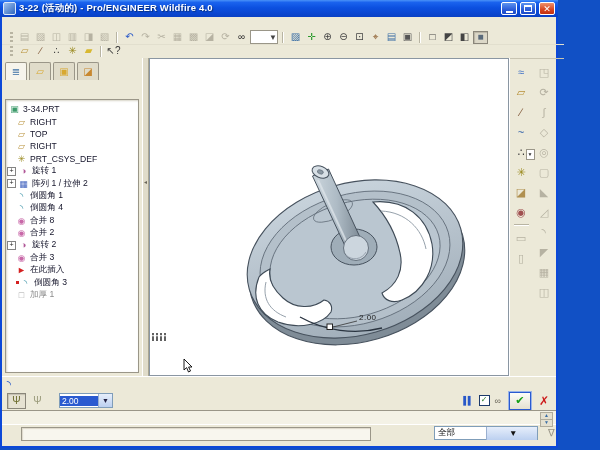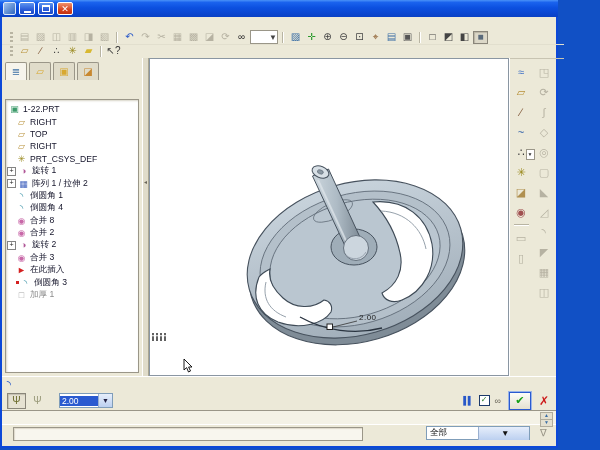--- a/index.html
+++ b/index.html
@@ -100,35 +100,36 @@
   .okbtn{width:20px;height:16px;display:flex;align-items:center;justify-content:center;font-size:11px;
     color:#18a018;background:linear-gradient(180deg,#fdfdf8,#e4e0d0);border:1px solid #2a5ad0;
     box-shadow:0 0 0 1px #9ab4e8;margin:0 3px;}
   .cancelbtn{font-size:12px;color:#cc1818;font-weight:bold;padding:0 3px;}
   
   #msglog{position:absolute;left:0;top:410px;width:554px;height:15px;background:#f4f2e6;
     border-top:1px solid #9a9688;border-bottom:1px solid #fff;box-sizing:border-box;}
   .chev{position:absolute;right:3px;width:11px;height:6px;font-size:5px;line-height:5px;text-align:center;
     color:#3a6ea5;background:#e4e0d0;border:1px solid #b0ac9c;}
   #chev-up{top:1px;} #chev-dn{top:8px;}
-  #statusbar{position:absolute;left:8px;top:425px;width:554px;height:17px;}
+  #statusbar{position:absolute;left:16px;top:425px;width:554px;height:17px;}
   #msgfield{position:absolute;left:3px;top:2px;width:348px;height:12px;background:#f8f6ee;
     border:1px solid #9a9688;box-shadow:inset 1px 1px 1px #ddd9ca;}
   #filtercombo{position:absolute;left:416px;top:1px;width:104px;height:14px;background:#fff;
     border:1px solid #7f9db9;display:flex;align-items:center;box-sizing:border-box;}
   #filtercombo span{flex:1;font-size:8.5px;padding-left:3px;color:#111;}
   #filtericon{position:absolute;left:530px;top:2px;font-size:10px;color:#9a9688;}
 </style>
 </head>
 <body>
 
 <div id="window">
 
   <div id="titlebar">
     <span id="appicon"></span>
+    <span class="title-text">3-22 (活动的) - Pro/ENGINEER Wildfire 4.0</span>
     <span class="wbtn min">
         <i></i>
       </span>
     <span class="wbtn max">
         <i></i>
       </span>
     <span class="wbtn close">✕</span>
   </div>
 
   <div id="toolbar1" class="tbar">
@@ -186,21 +187,21 @@
           <b>▼</b>
       </button>
       <button class="navbtn">
         <span>设置(E)</span>
           <b>▼</b>
       </button>
     </div>
     <div id="tree">
         <div class="trow" style="padding-left: 3px;">
           <span class="ticon" style="color: rgb(60, 154, 106);">▣</span>
-          <span>1-22.PRT</span>
+          <span>3-34.PRT</span>
         </div>
         <div class="trow">
           <span class="sp"></span>
           <span class="ticon" style="color: rgb(184, 146, 58);">▱</span>
           <span>RIGHT</span>
         </div>
         <div class="trow">
           <span class="sp"></span>
           <span class="ticon" style="color: rgb(184, 146, 58);">▱</span>
           <span>TOP</span>

